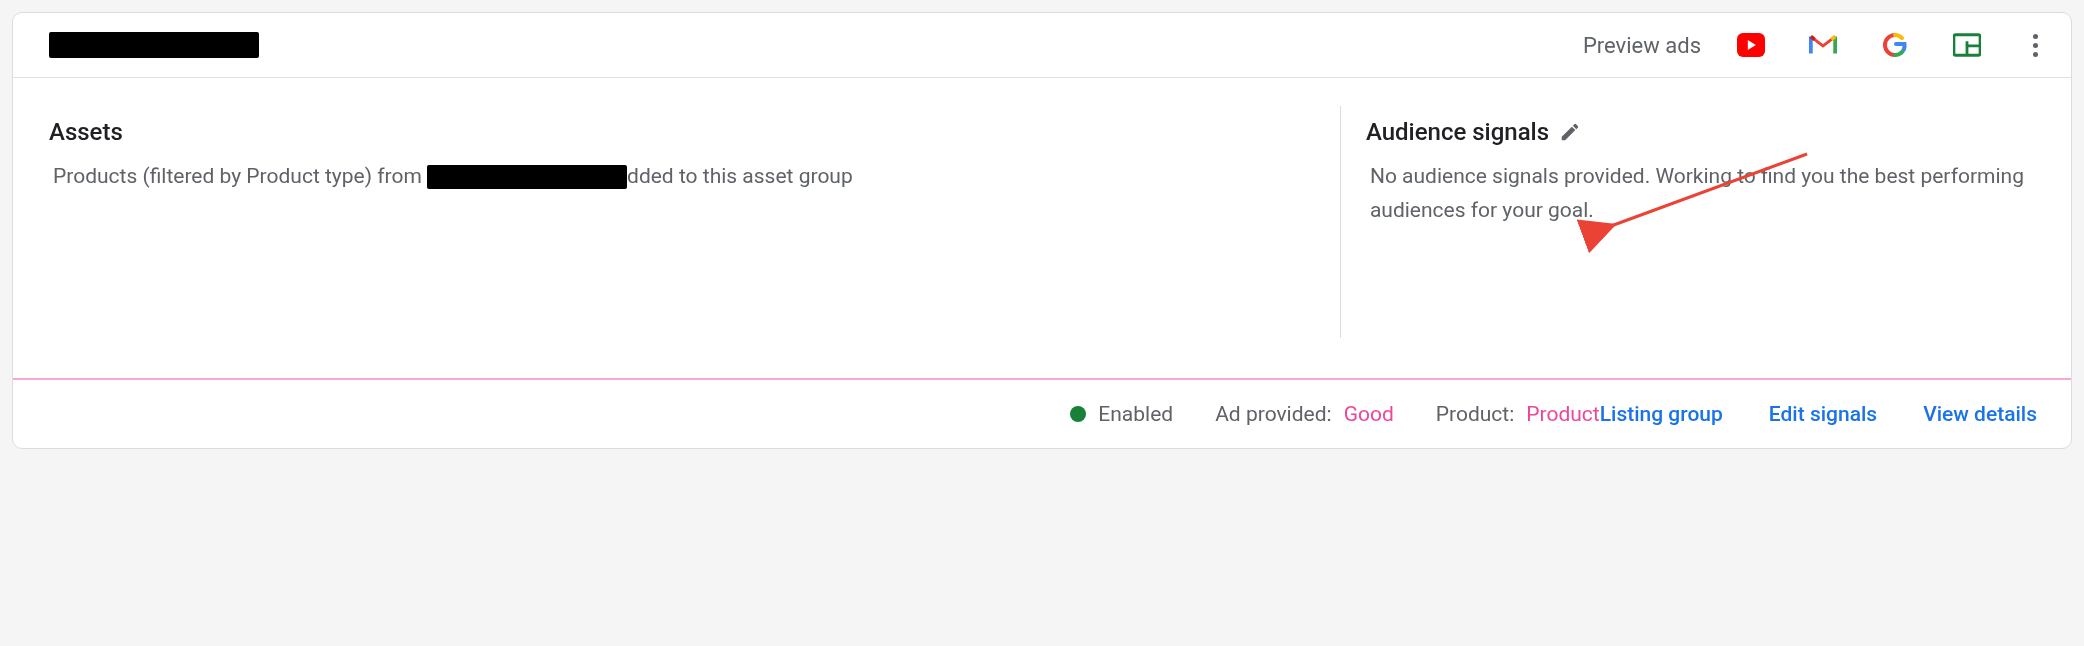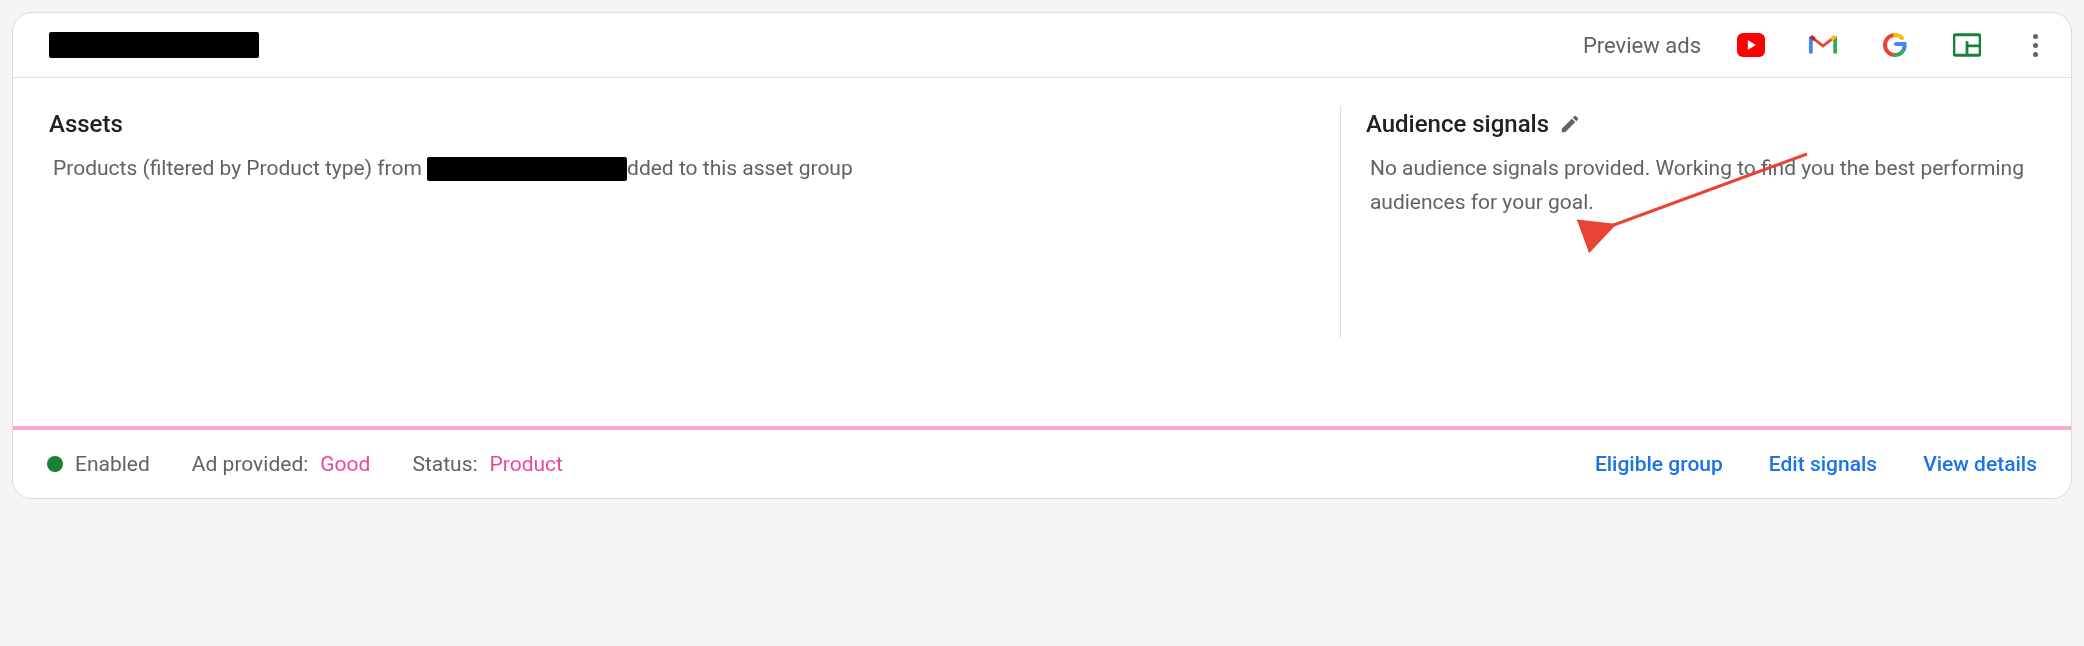--- a/index.html
+++ b/index.html
@@ -6,21 +6,21 @@
   body {
     margin: 0;
     padding: 12px;
     font-family: "Google Sans", Roboto, Arial, sans-serif;
     background: #f5f5f5;
     color: #202124;
   }
   .card {
     background: #fff;
     border: 1px solid #dadce0;
-    border-radius: 20px;
+    border-radius: 10px;
     width: 100%;
     overflow: hidden;
     position: relative;
   }
   .header {
     display: flex;
     align-items: center;
     justify-content: space-between;
     padding: 18px 26px 18px 36px;
     border-bottom: 1px solid #e0e0e0;
@@ -61,21 +61,21 @@
     padding: 28px 36px 40px 36px;
     min-height: 300px;
     position:relative;
   }
   .col-left { flex: 1 1 65%; padding-right: 20px; }
   .col-right { flex: 0 0 35%; padding-left: 25px; border-left:1px solid #dadce0; position:relative; }
   .section-title {
     font-size:24px;
     font-weight:500;
     color:#202124;
-    margin:4px 0 14px 0;
+    margin:12px 0 14px 0;
     display:flex;
     align-items:center;
     gap:10px;
   }
   .body-text {
     font-size:21px;
     color:#5f6368;
     line-height:1.6;
     margin:4px;
   }
@@ -96,26 +96,25 @@
   .arrow {
     position:absolute;
     pointer-events:none;
     top: 48px;
     left: 256px;
     width: 220px;
     height: 80px;
     overflow:visible;
   }
   .footer {
-    border-top:4px solid #f9a8d4;
-    display:flex;
-    align-items:center;
-    justify-content:space-between;
+    border-top:2px solid #f9a8d4;
+    display:flex;
+    align-items:center;
+    justify-content:flex-end;
     padding: 22px 34px;
-    margin-top: 48px;
   }
   .footer-left {
     display:flex;
     align-items:center;
     gap: 42px;
     color:#5f6368;
     font-size:21px;
   }
   .status-dot {
     width:16px; height:16px; border-radius:50%; background:#188038; display:inline-block;
@@ -215,24 +214,24 @@
     <div class="footer-left">
       <div class="footer-item">
         <span class="status-dot"></span>
         <span>Enabled</span>
       </div>
       <div class="footer-item">
         <span>Ad provided:</span>
         <span class="footer-val">Good</span>
       </div>
       <div class="footer-item">
-        <span>Status:</span>
+        <span>Product:</span>
         <span class="footer-val">Product</span>
       </div>
     </div>
     <div class="footer-right">
-      <span class="link-btn">Eligible group</span>
+      <span class="link-btn">Listing group</span>
       <span class="link-btn">Edit signals</span>
       <span class="link-btn">View details</span>
     </div>
   </div>
 
 </div>
 
 </body></html>

